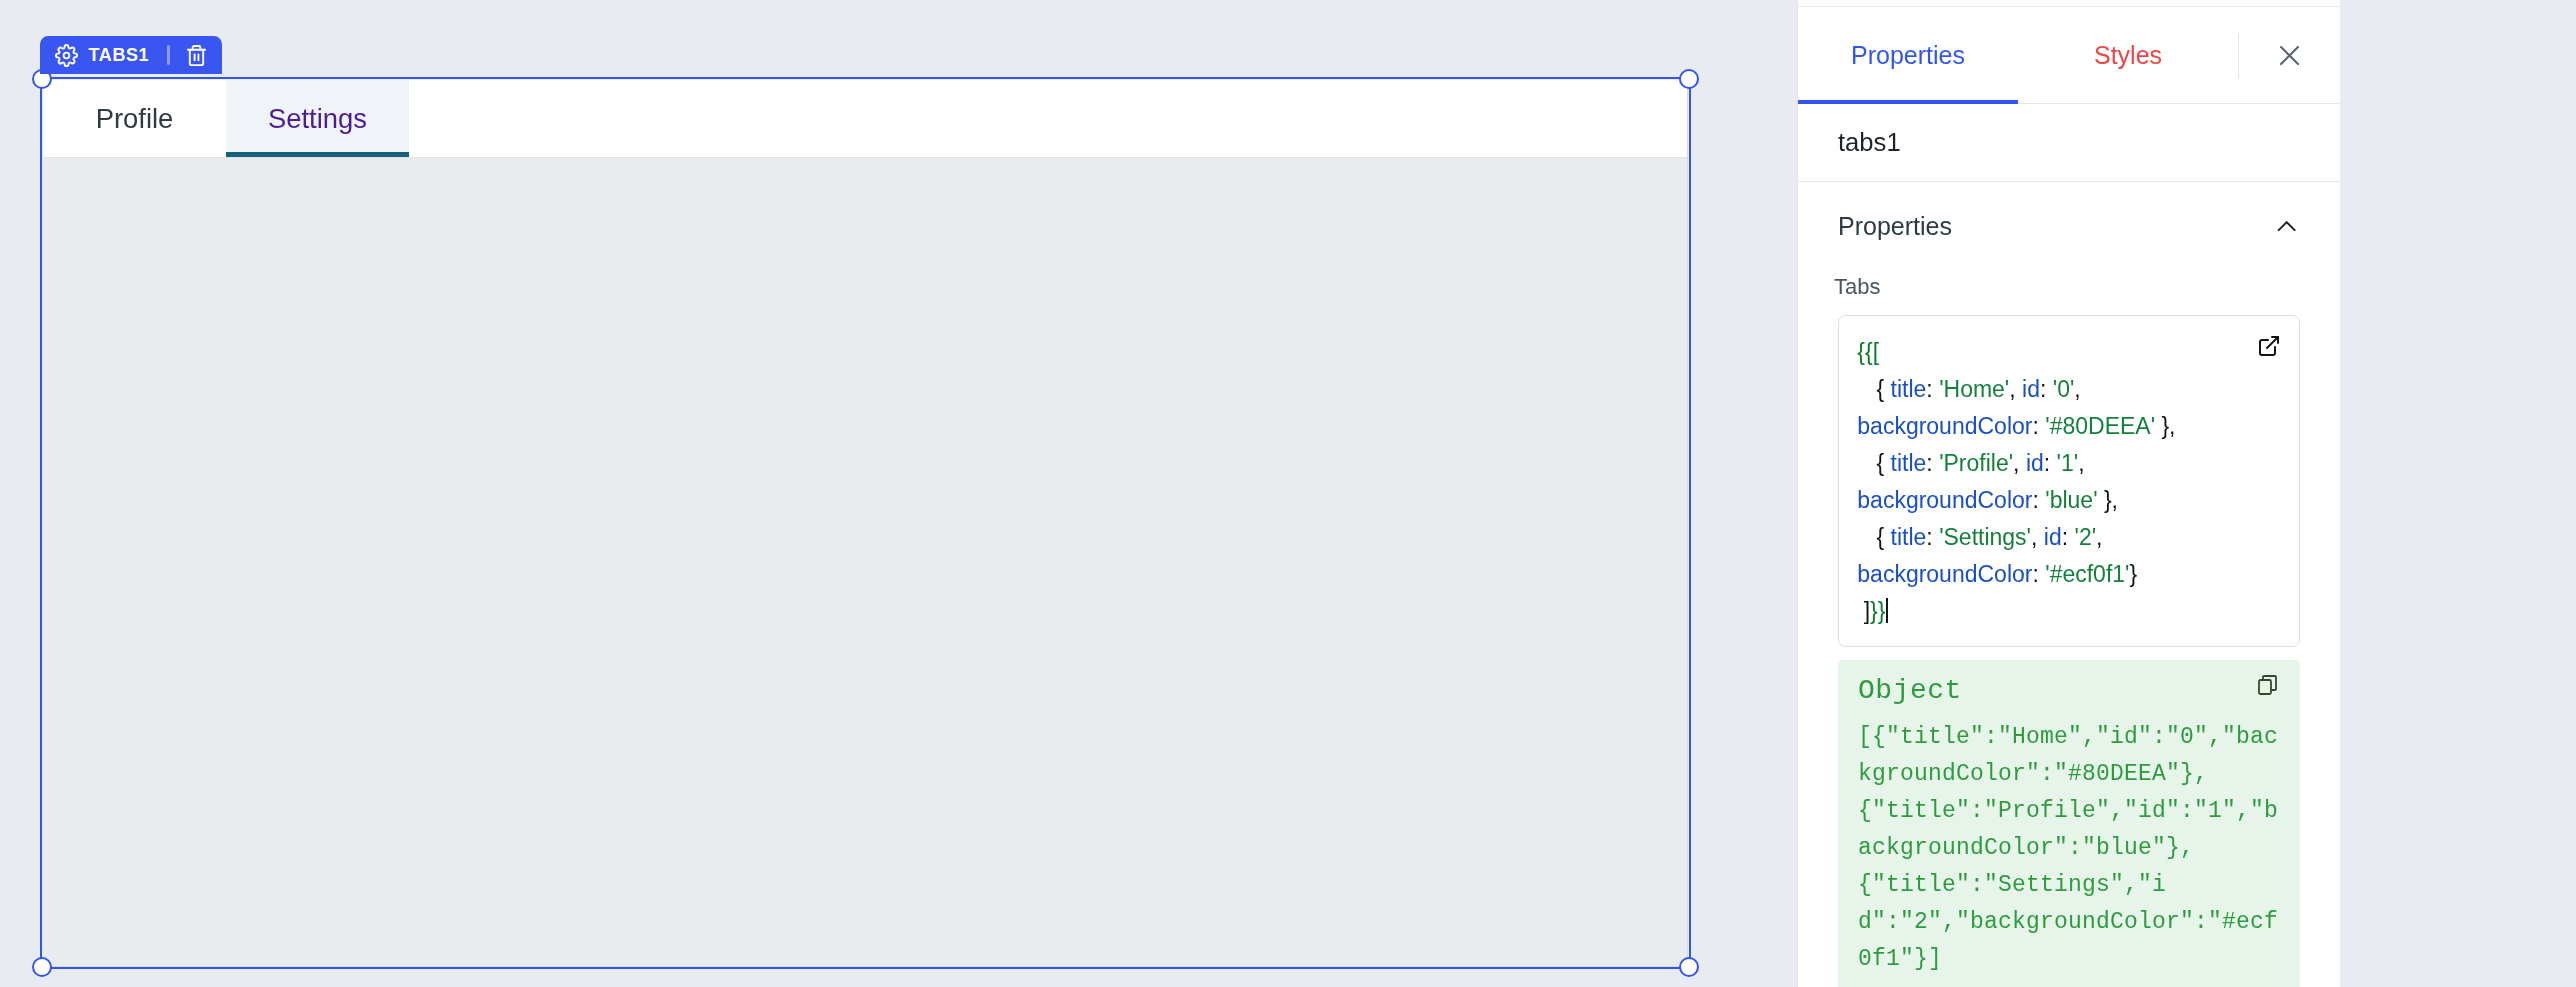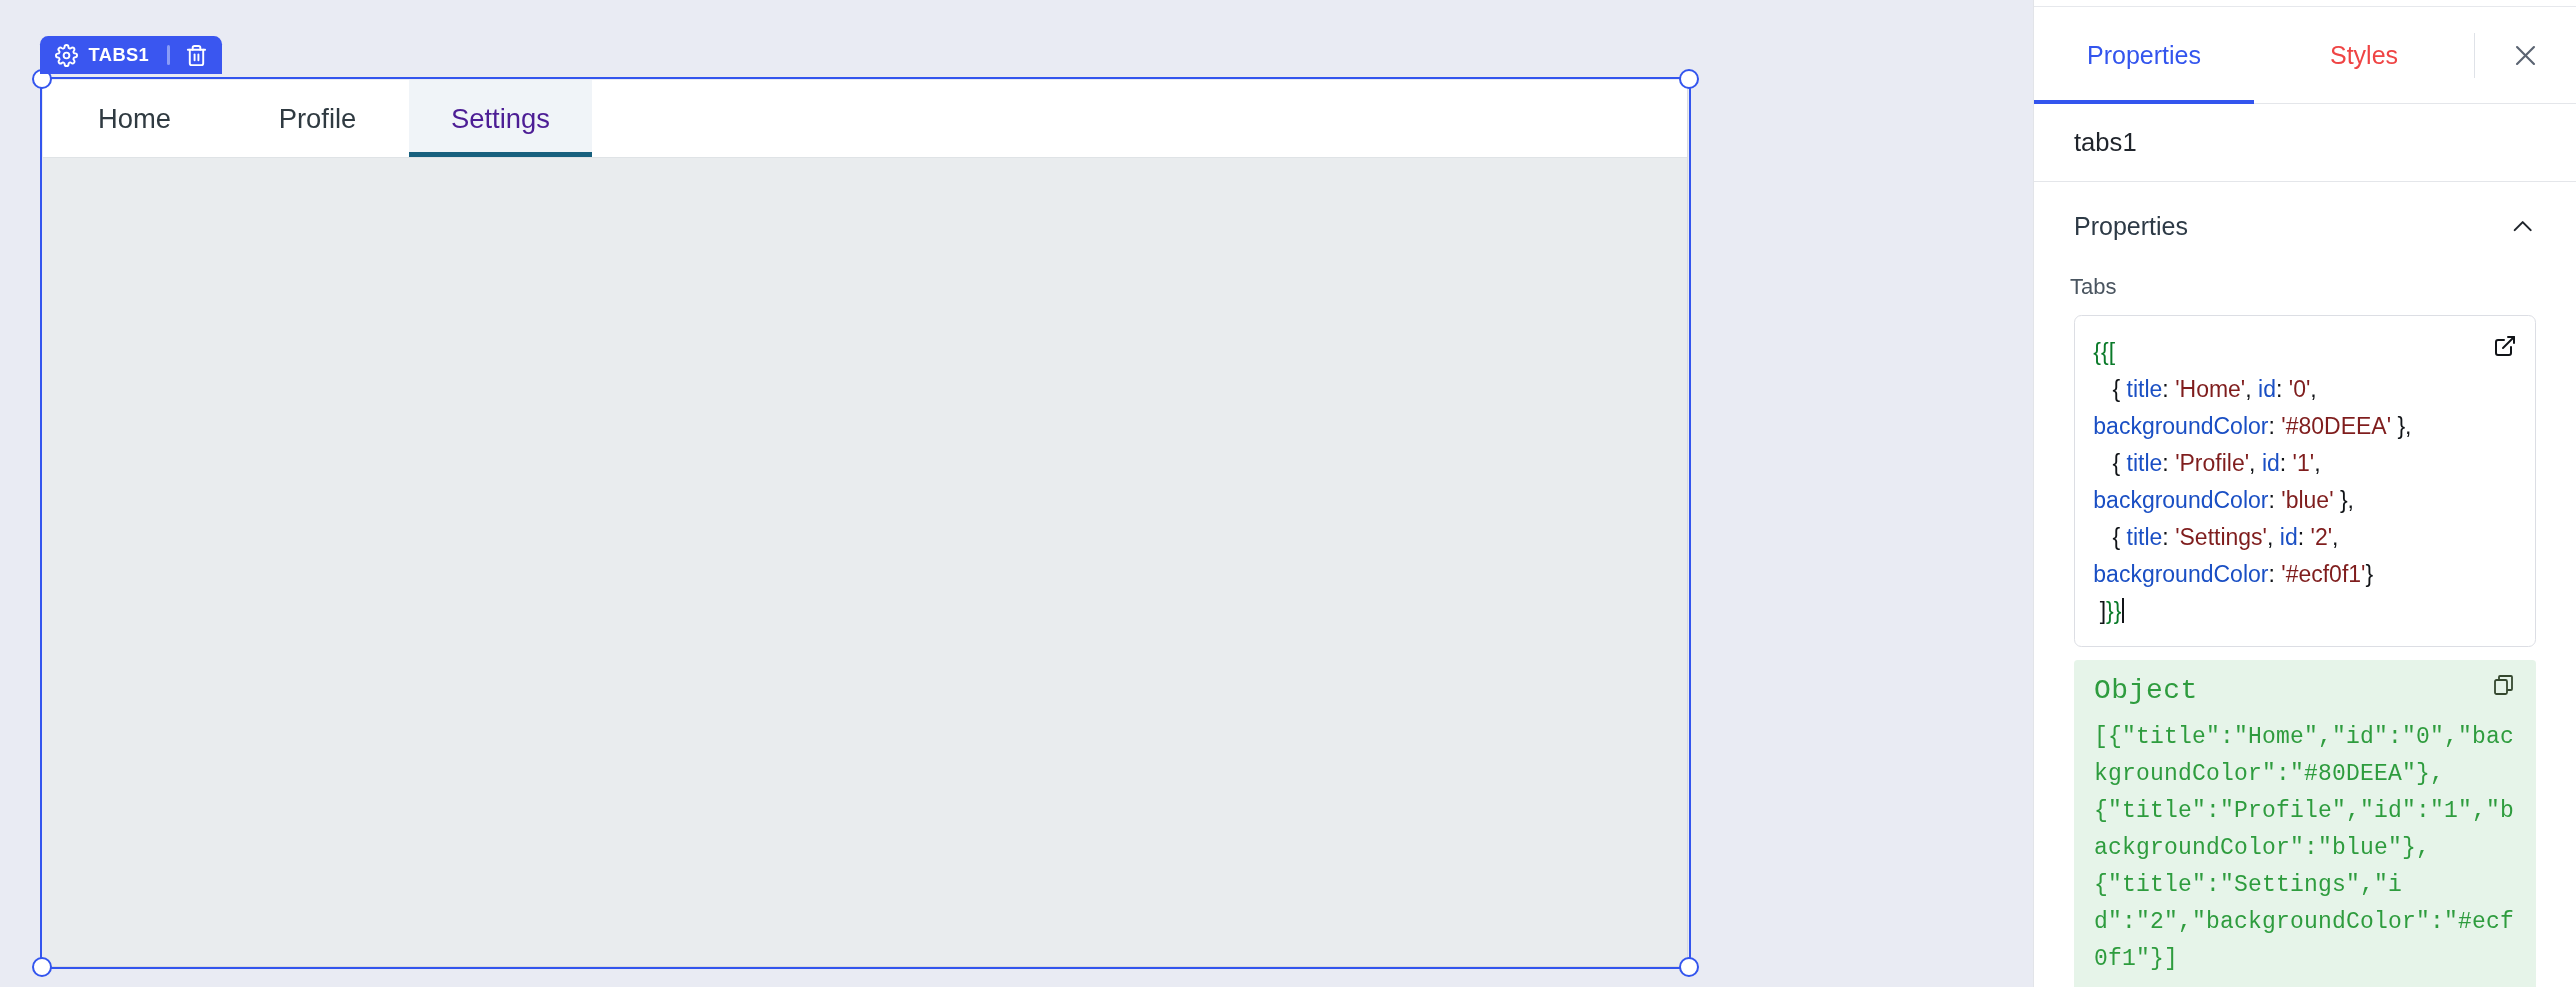--- a/index.html
+++ b/index.html
@@ -2,21 +2,21 @@
 <html style="font-size:14.6px"><head>
 <meta charset="utf-8">
 <style>
   * { box-sizing: border-box; margin:0; padding:0; }
   html, body { width:2576px; height:987px; overflow:hidden; }
   body {
     font-family: "Liberation Sans", sans-serif;
     background:#e9ebf3;
     -webkit-font-smoothing: antialiased;
   }
-  #root { position:relative; width:2576px; height:987px; }
+  #root { position:relative; width:2340px; height:987px; }
 
   
   #canvas {
     position:absolute; left:0; top:0; width:2033px; height:987px;
     background:#e9ebf3; overflow:hidden;
   }
 
   
   #selection {
     position:absolute; left:40px; top:77px; width:1651px; height:892px;
@@ -134,21 +134,21 @@
   }
   #code-editor .oel {
     position:absolute; right:18.3px; top:18.3px; cursor:pointer;
   }
   #code-editor pre {
     font-family: "Liberation Sans", sans-serif;
     font-size:23px; line-height:37px; color:#111418;
     white-space:pre-wrap; word-break:break-word;
   }
   .k { color:#1a4fc4; }
-  .s { color:#7f1d1d; }
+  .s { color:#15803d; }
   .b { color:#0a7a29; }
   .p { color:#111418; }
   .caret {
     display:inline-block; width:1.8px; height:25.6px; background:#111418;
     vertical-align:-4.6px; margin-left:0.9px;
   }
 
   
   #obj-out {
     margin:12.8px 40px 0 40px; background:#e6f4e9; border-radius:3.7px;
@@ -188,23 +188,20 @@
           <path d="M19 6v14a2 2 0 0 1-2 2H7a2 2 0 0 1-2-2V6m3 0V4a2 2 0 0 1 2-2h4a2 2 0 0 1 2 2v2"></path>
           <line x1="10" y1="11" x2="10" y2="17"></line>
           <line x1="14" y1="11" x2="14" y2="17"></line>
         </svg>
       </span>
     </div>
 
     <div id="widget">
       <div id="tabstrip">
         <div class="tabitem">
-          <span>Home</span>
-        </div>
-        <div class="tabitem">
           <span>Profile</span>
         </div>
         <div class="tabitem active">
           <span>Settings</span>
         </div>
       </div>
       <div id="tabpanel"></div>
     </div>
 
     <div id="selection">

